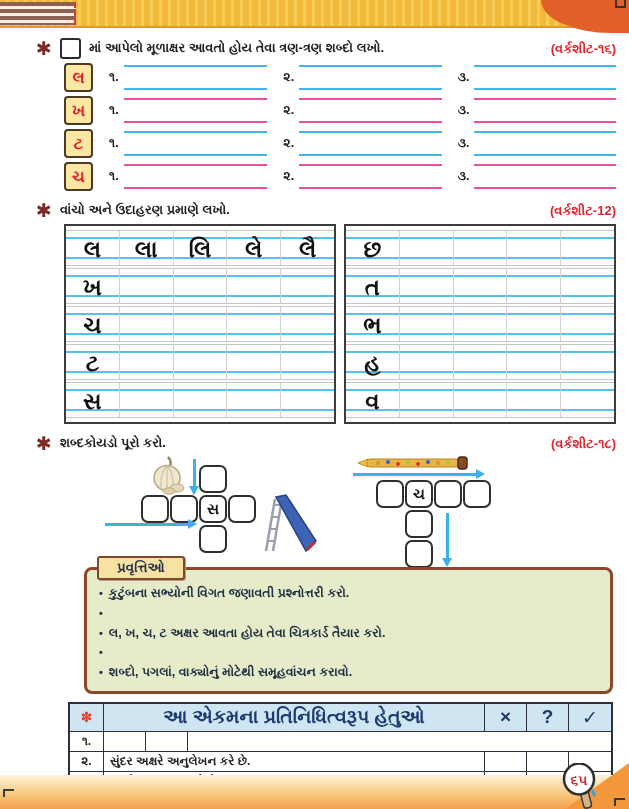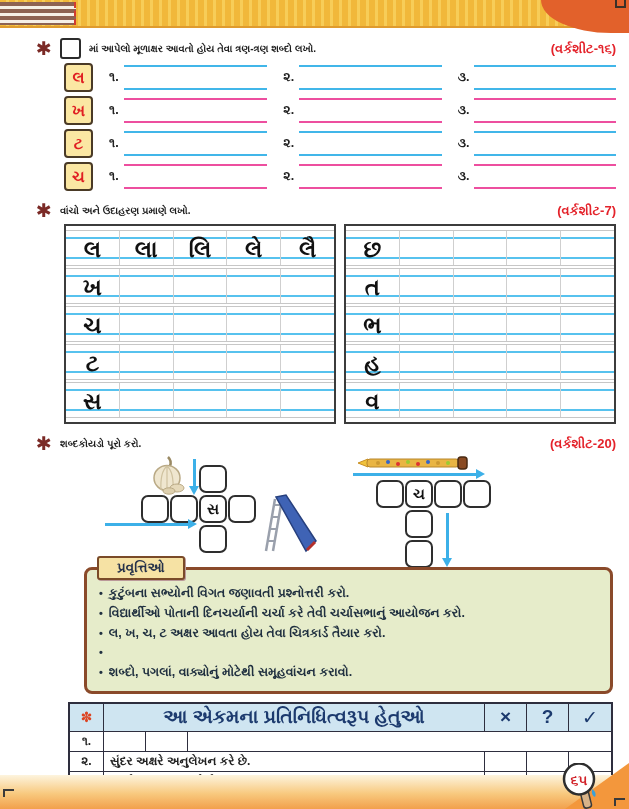--- a/index.html
+++ b/index.html
@@ -24,21 +24,21 @@
     border-bottom-left-radius:70px 33px;}
   .reg{position:absolute;width:11px;height:8px;}
   .reg.tr{top:0;right:3px;border:2px solid #3a3028;border-top:none;}
   .reg.bl{left:3px;bottom:12px;border-left:2px solid #3a3a3a;border-top:2px solid #3a3a3a;z-index:5;}
   .reg.br{right:4px;bottom:3px;border-left:2px solid #3a3a3a;border-top:2px solid #3a3a3a;z-index:5;}
   
   .content{position:absolute;top:28px;left:0;right:0;padding:0 13px 0 36px;}
   .sec-head{display:flex;align-items:center;gap:8px;margin:10px 0 4px 0;}
   .star{color:var(--star);font-size:19px;line-height:1;font-weight:bold;}
   .chk{width:21px;height:21px;border:2.5px solid #2c2c2c;border-radius:3px;background:#fff;flex:0 0 auto;}
-  .instr{font-weight:bold;font-size:10px;color:#1e1e1e;flex:1;line-height:1.3;}
+  .instr{font-weight:bold;font-size:13px;color:#1e1e1e;flex:1;line-height:1.3;}
   .wsheet{color:var(--worksheet-red);font-weight:bold;font-size:13px;white-space:nowrap;}
   
   .lrow{display:flex;align-items:center;margin:4px 0 4px 28px;height:29px;gap:16px;}
   .tile{width:29px;height:29px;background:var(--tile-bg);border:2px solid var(--tile-border);
     border-radius:4px;color:var(--tile-letter);font-weight:bold;font-size:16px;
     display:flex;align-items:center;justify-content:center;flex:0 0 auto;}
   .blank{flex:1;display:flex;gap:5px;height:25px;}
   .num{font-size:12.5px;font-weight:bold;color:#222;align-self:center;}
   .lines{flex:1;border-top:2.5px solid;border-bottom:2.5px solid;}
   .lines.blue{border-color:var(--blue-line);} .lines.pink{border-color:var(--pink-line);}
@@ -177,21 +177,21 @@
             <span class="num">૩.</span>
             <span class="lines pink"></span>
           </div>
       </div>
     </section>
 
     <section>
       <div class="sec-head">
         <span class="star">✱</span>
         <span class="instr">વાંચો અને ઉદાહરણ પ્રમાણે લખો.</span>
-        <span class="wsheet">(વર્કશીટ-7)</span>
+        <span class="wsheet">(વર્કશીટ-12)</span>
       </div>
       <div class="boxes">
         <div class="wbox">
           <div class="wrow">
               <div class="wband"></div>
               <div class="wcells">
             <div class="wcell">લ</div>
                 <div class="wcell">લા</div>
                 <div class="wcell">લિ</div>
                 <div class="wcell">લે</div>
@@ -291,21 +291,21 @@
           </div>
             </div>
         </div>
       </div>
     </section>
 
     <section>
       <div class="sec-head">
         <span class="star">✱</span>
         <span class="instr">શબ્દકોયડો પૂરો કરો.</span>
-        <span class="wsheet">(વર્કશીટ-20)</span>
+        <span class="wsheet">(વર્કશીટ-૧૮)</span>
       </div>
       <div class="puzzles">
 
         <div class="puz" style="left:67px;top:0;width:260px;height:100px;">
           <svg class="pimg" style="left:44px;top:-2px;" width="42" height="40" viewBox="0 0 42 40">
             <path d="M21 2 q4 4 2 9" stroke="#9a8a64" stroke-width="2.5" fill="none"></path>
             <ellipse cx="20" cy="23" rx="13" ry="12.5" fill="#efe6cf" stroke="#b9a985" stroke-width="1.5"></ellipse>
             <path d="M20 11 q-7 6 -6 24 M20 11 q7 6 6 24 M20 11 v24" stroke="#cfc2a0" stroke-width="1.2" fill="none"></path>
             <ellipse cx="30" cy="33" rx="7" ry="4" fill="#e6d9ba" stroke="#b9a985" stroke-width="1"></ellipse>
             <ellipse cx="22" cy="36" rx="6" ry="3.2" fill="#ded0ae" stroke="#b9a985" stroke-width="1"></ellipse>
@@ -357,21 +357,20 @@
     </section>
 
     <div class="actbox">
       <div class="actlabel">પ્રવૃત્તિઓ</div>
       <div class="actitem">
           <span class="blt">•</span>
           <span>કુટુંબના સભ્યોની વિગત જણાવતી પ્રશ્નોત્તરી કરો.</span>
         </div>
       <div class="actitem">
           <span class="blt">•</span>
-          <span>વિદ્યાર્થીઓ પોતાની દિનચર્યાની ચર્ચા કરે તેવી ચર્ચાસભાનું આયોજન કરો.</span>
         </div>
       <div class="actitem">
           <span class="blt">•</span>
           <span>લ, ખ, ચ, ટ અક્ષર આવતા હોય તેવા ચિત્રકાર્ડ તૈયાર કરો.</span>
         </div>
       <div class="actitem">
           <span class="blt">•</span>
         </div>
       <div class="actitem">
           <span class="blt">•</span>

